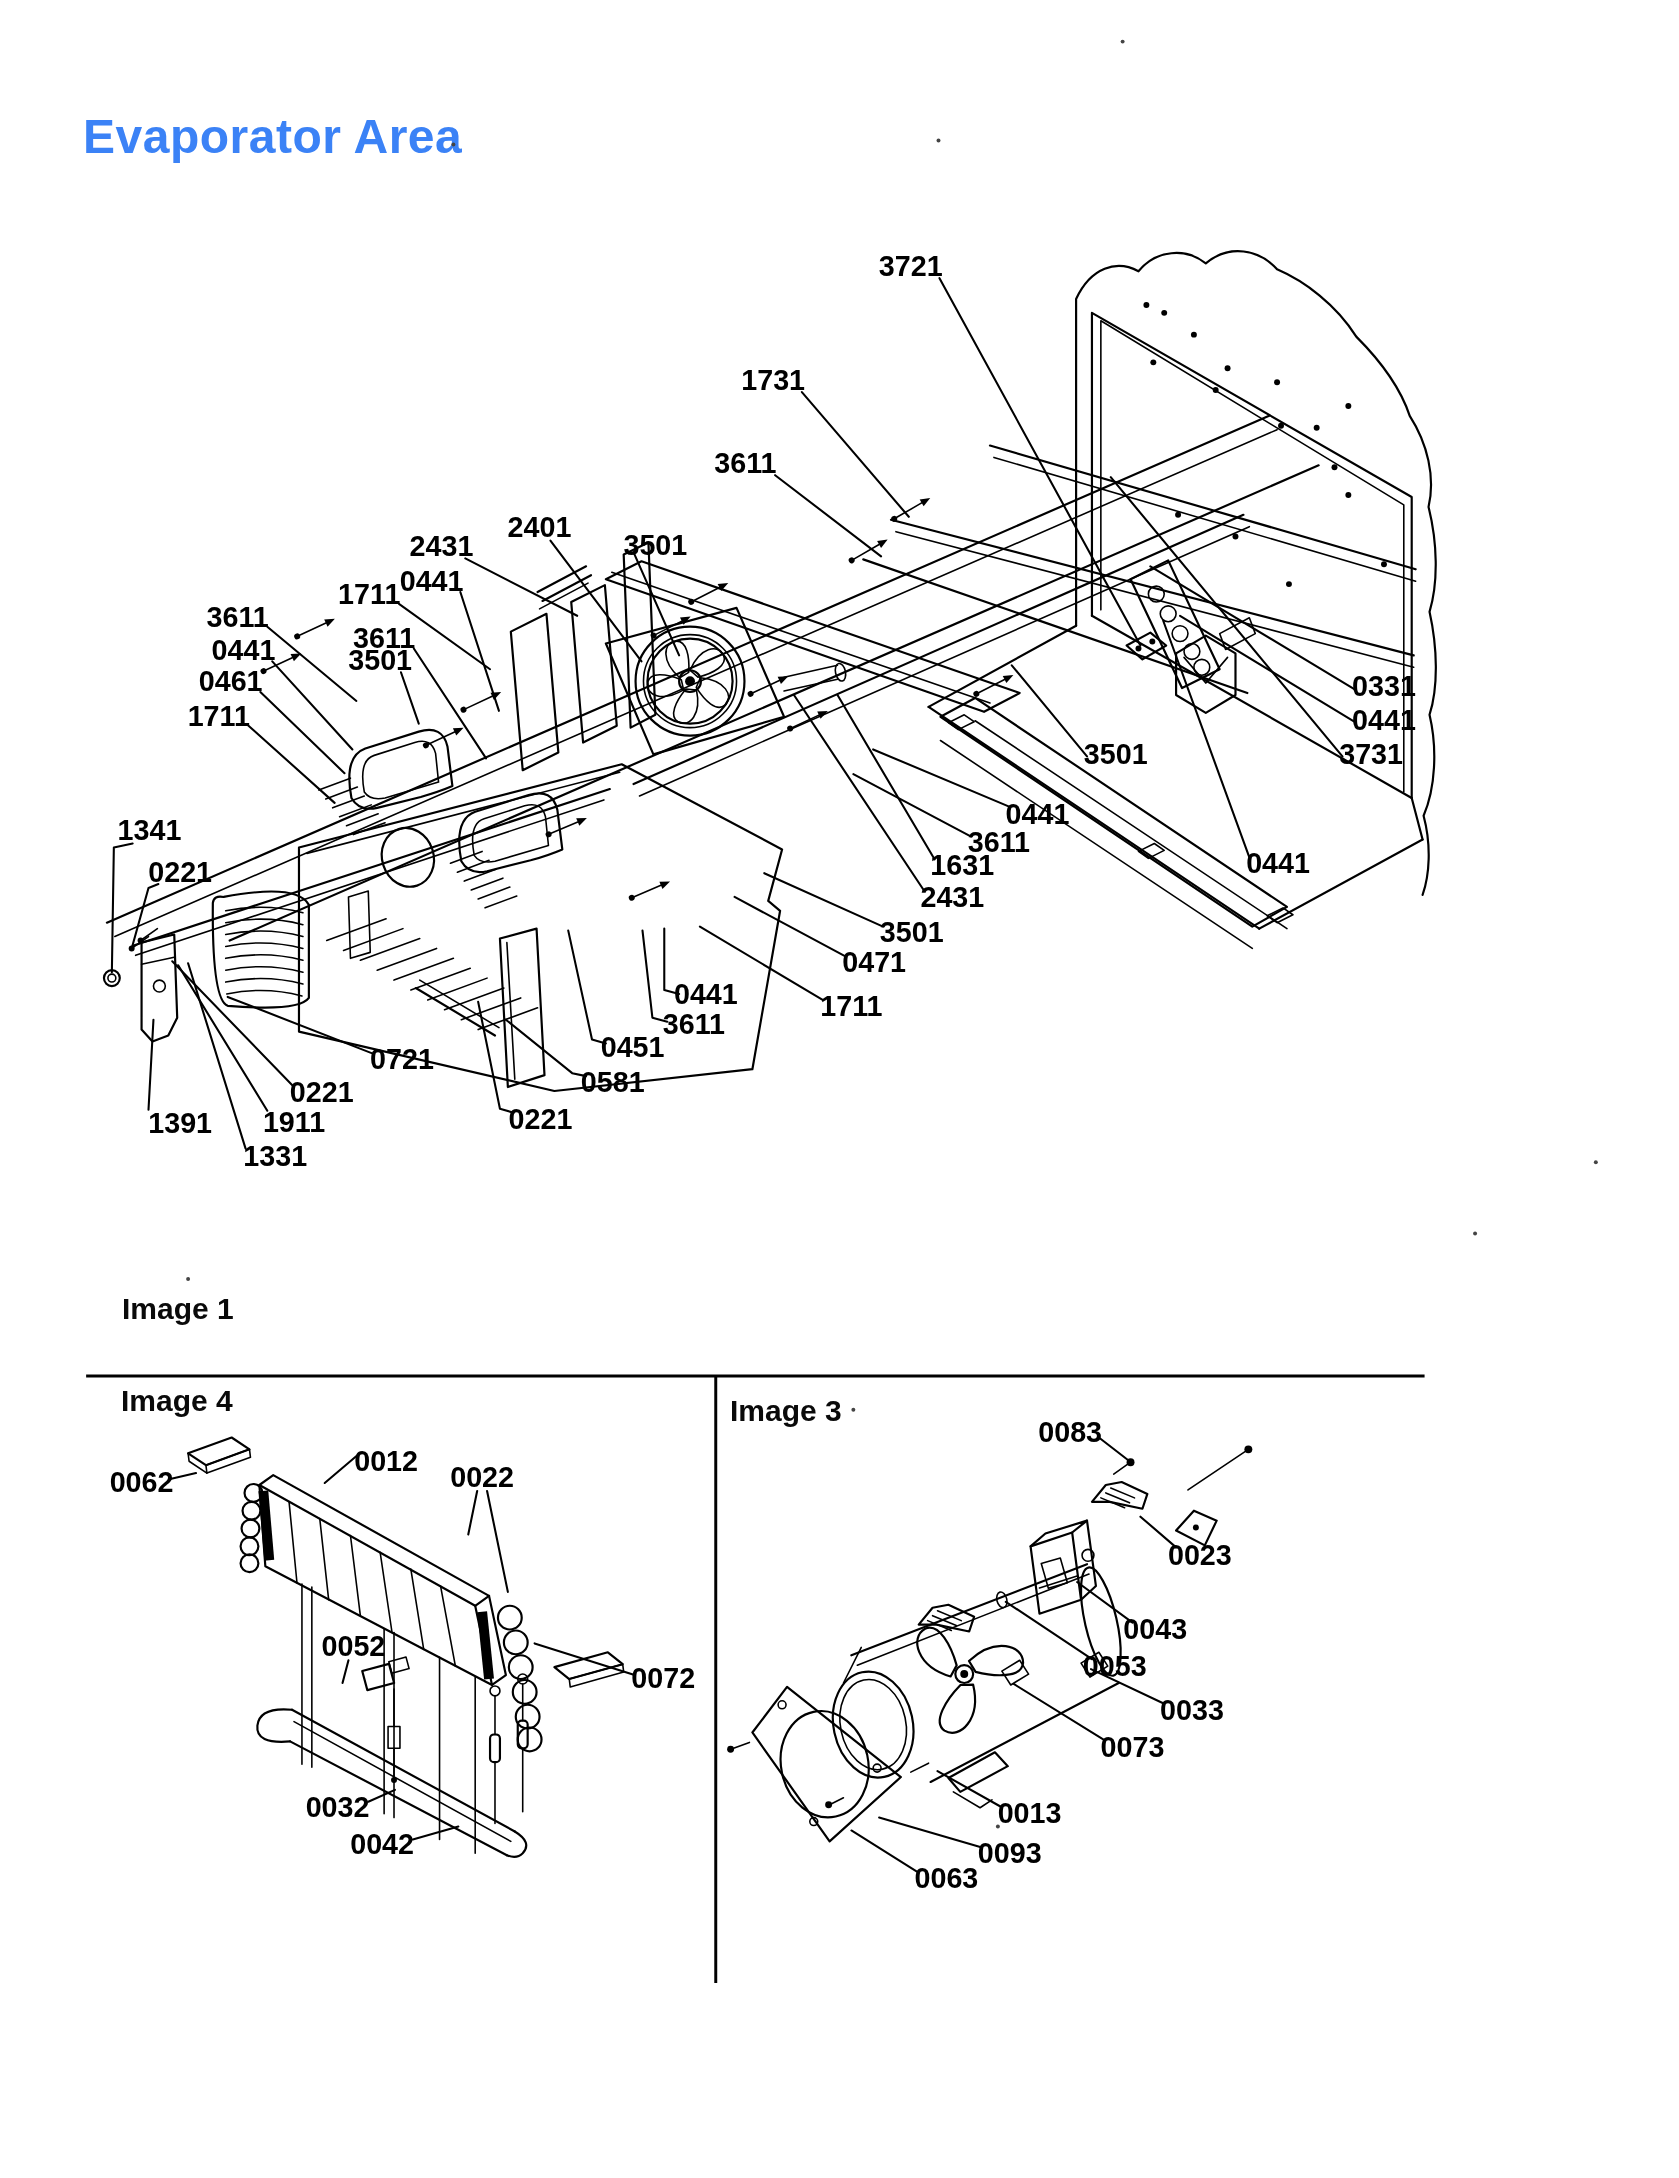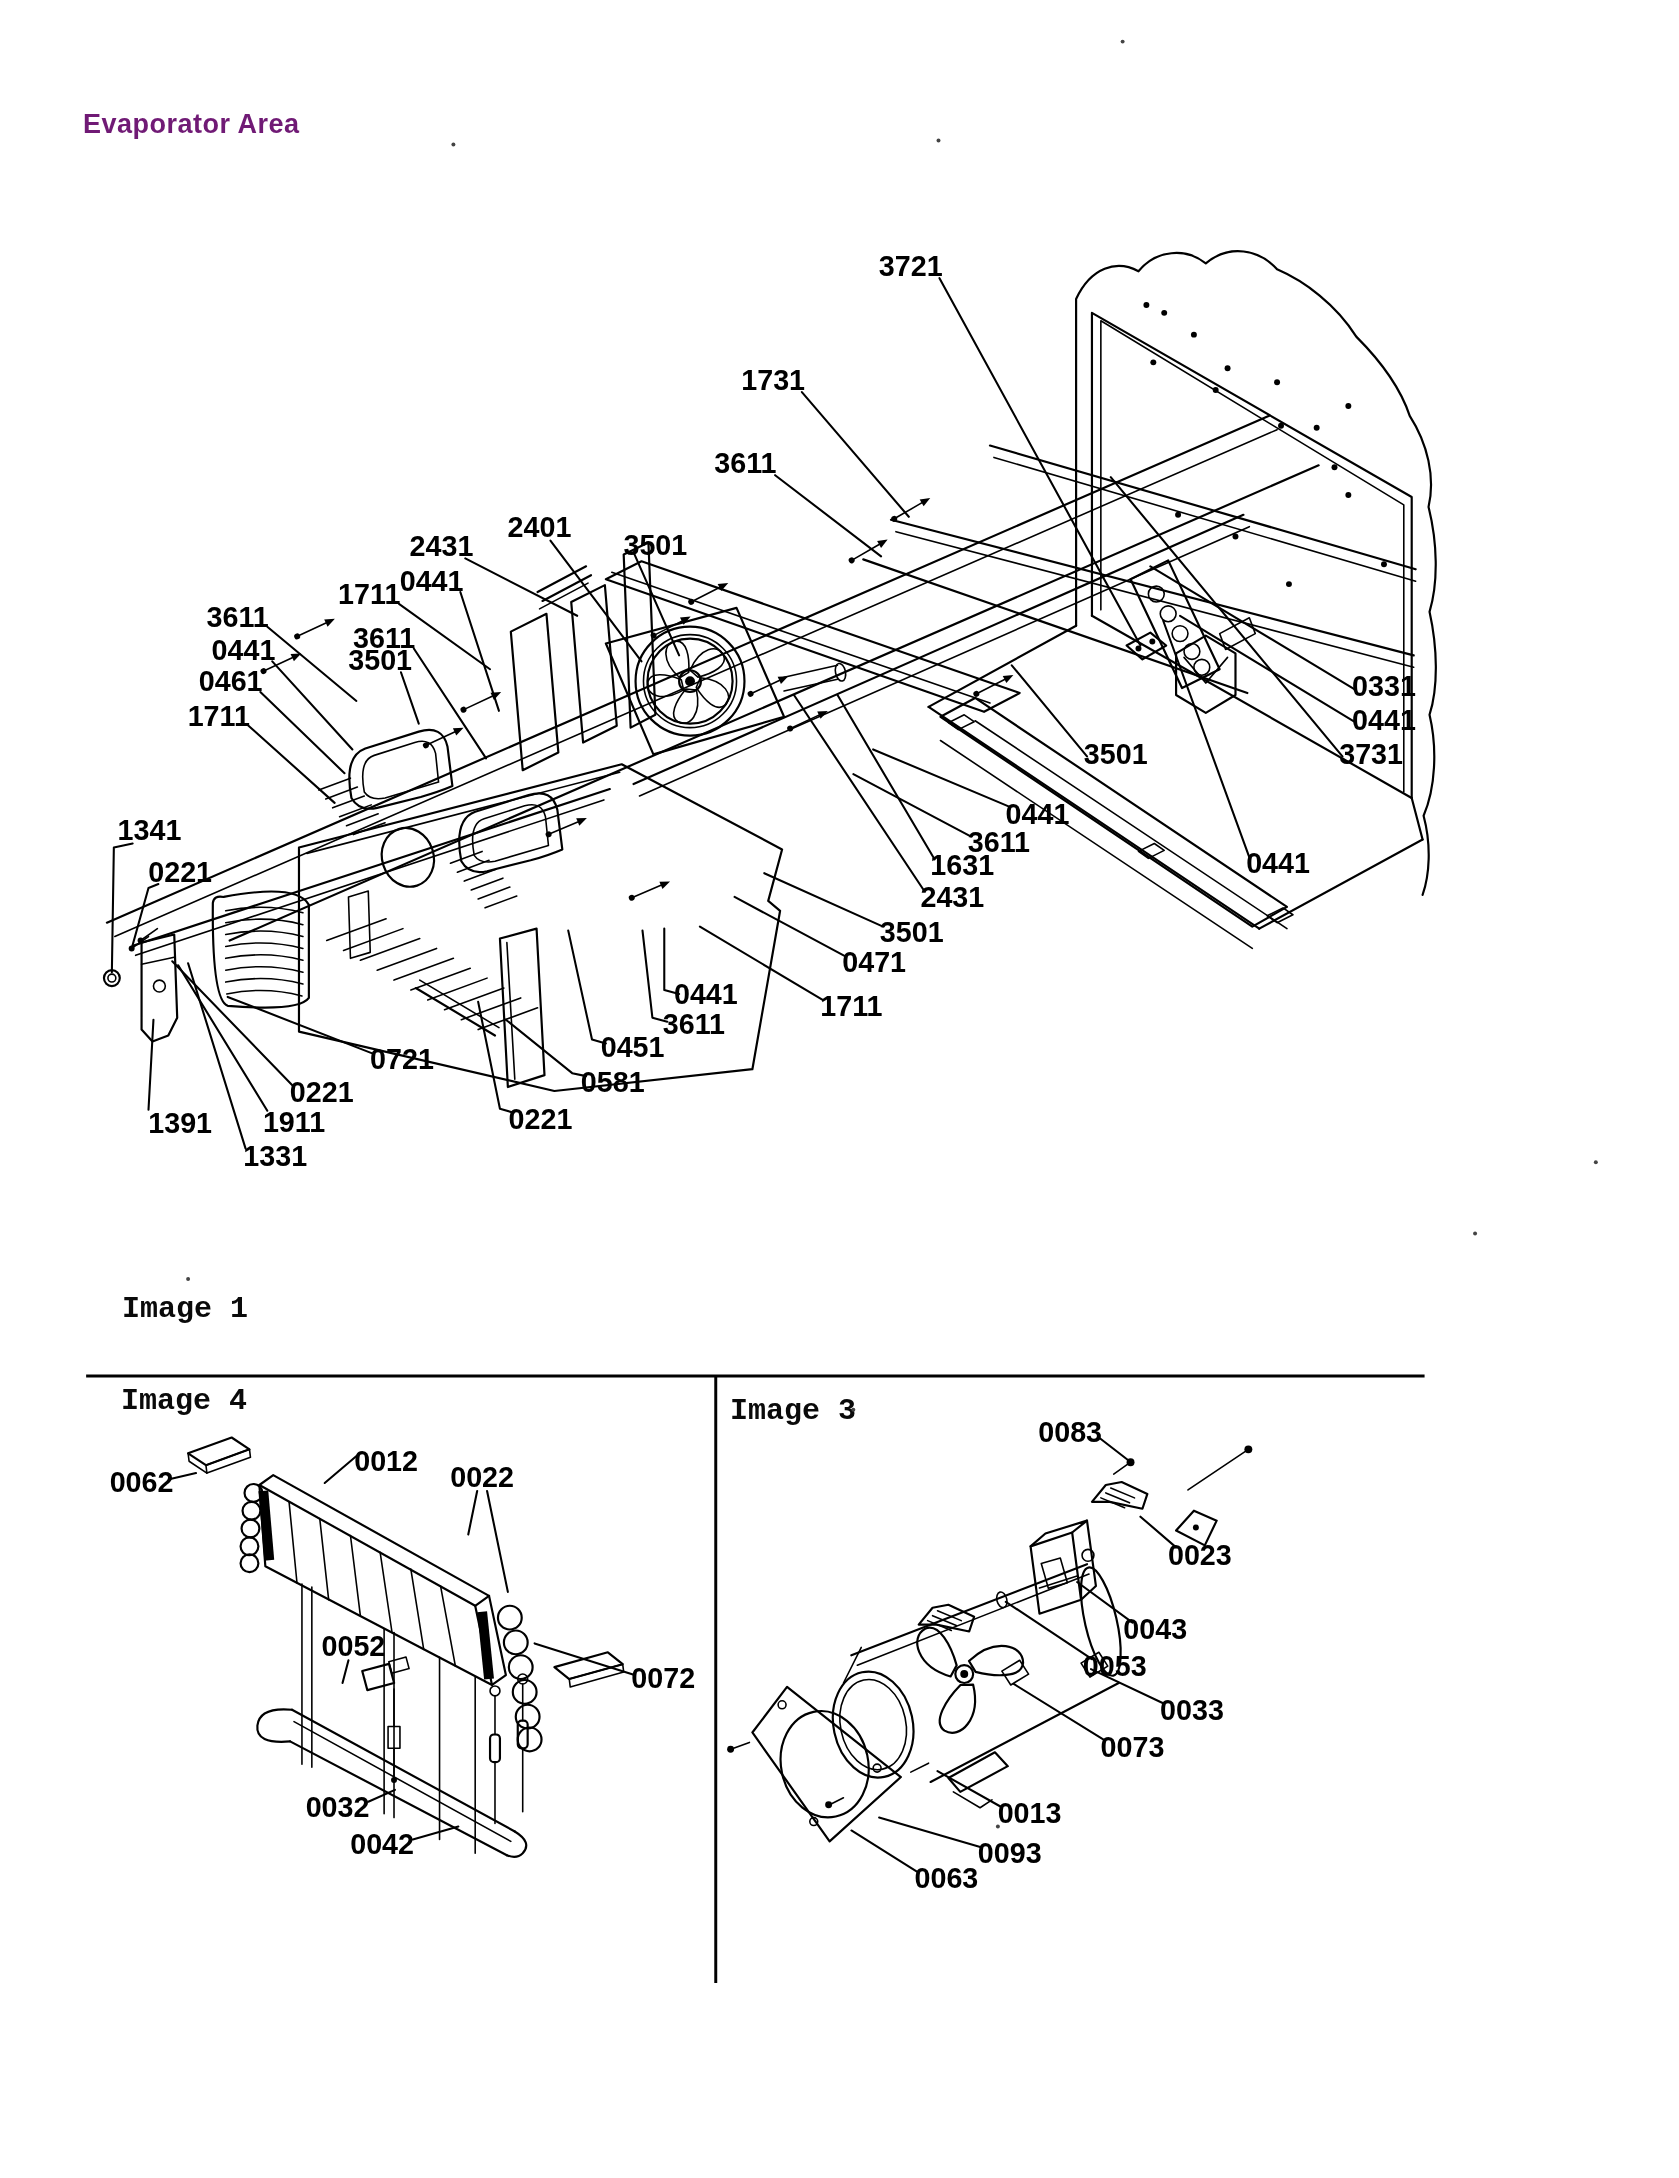--- a/index.html
+++ b/index.html
@@ -1,25 +1,25 @@
 <!DOCTYPE html>
 <html><head>
 <meta charset="utf-8">
 <style>
   html,body{margin:0;padding:0;background:#e8e8e8;}
   .page{
     position:relative;width:1679px;height:2178px;background:#ffffff;
     font-family:"Liberation Sans", sans-serif;color:#000;overflow:hidden;
   }
   .page-title{
-    position:absolute;left:83px;top:109px;font-size:27px;font-weight:bold;
-    letter-spacing:0.5px;color:#701a75;white-space:nowrap;
+    position:absolute;left:83px;top:109px;font-size:48px;font-weight:bold;
+    letter-spacing:0.5px;color:#3b82f6;white-space:nowrap;
   }
   .section-label{
-    position:absolute;font-size:30px;font-weight:bold;color:#0a0a0a;white-space:nowrap;font-family:Liberation Mono, monospace;
+    position:absolute;font-size:30px;font-weight:bold;color:#0a0a0a;white-space:nowrap;
   }
   #sec1{left:122px;top:1292px;}
   #sec2{left:121px;top:1384px;}
   #sec3{left:730px;top:1394px;text-align:right;}
   svg.diagram{position:absolute;left:0;top:0;}
   .a{stroke:#000;stroke-width:2.2;fill:none;stroke-linecap:round;stroke-linejoin:round;}
   .a2{stroke:#000;stroke-width:1.6;fill:none;stroke-linecap:round;stroke-linejoin:round;}
   .thick{stroke:#000;stroke-width:3;fill:none;}
   .band{stroke:#000;stroke-width:10;fill:none;}
   .af{fill:#000;stroke:none;}

